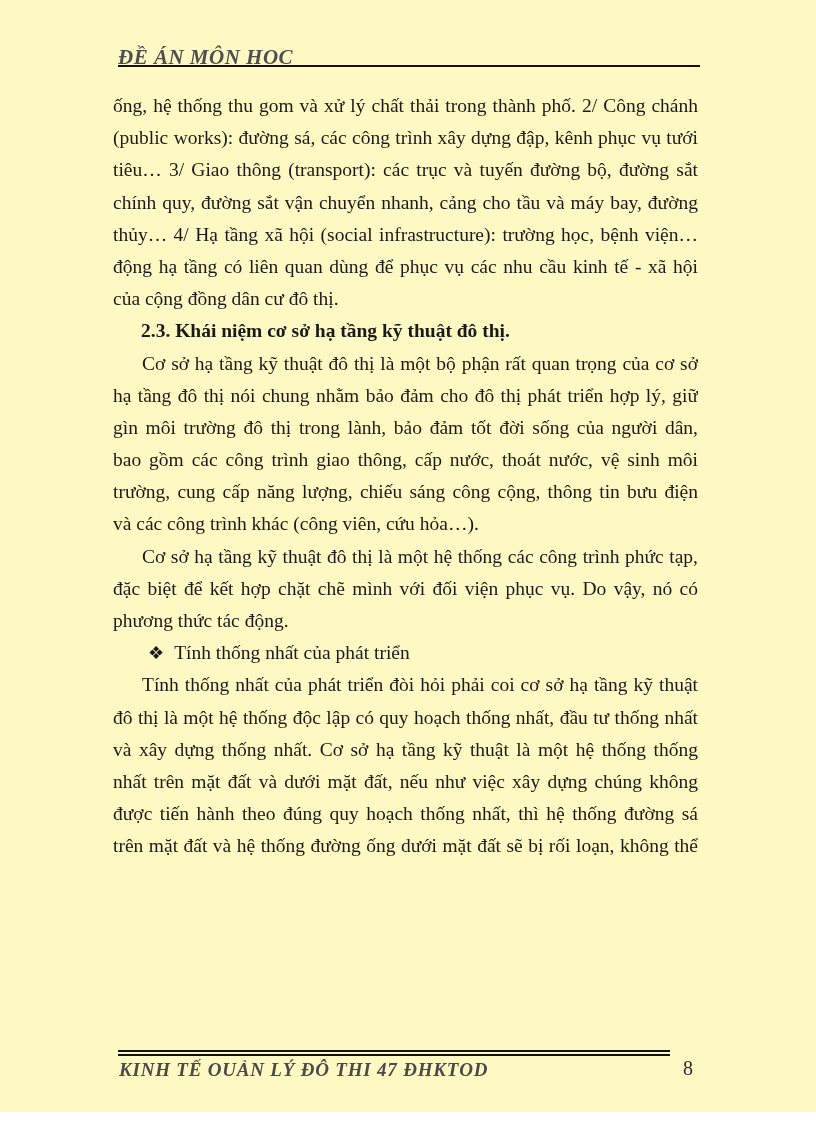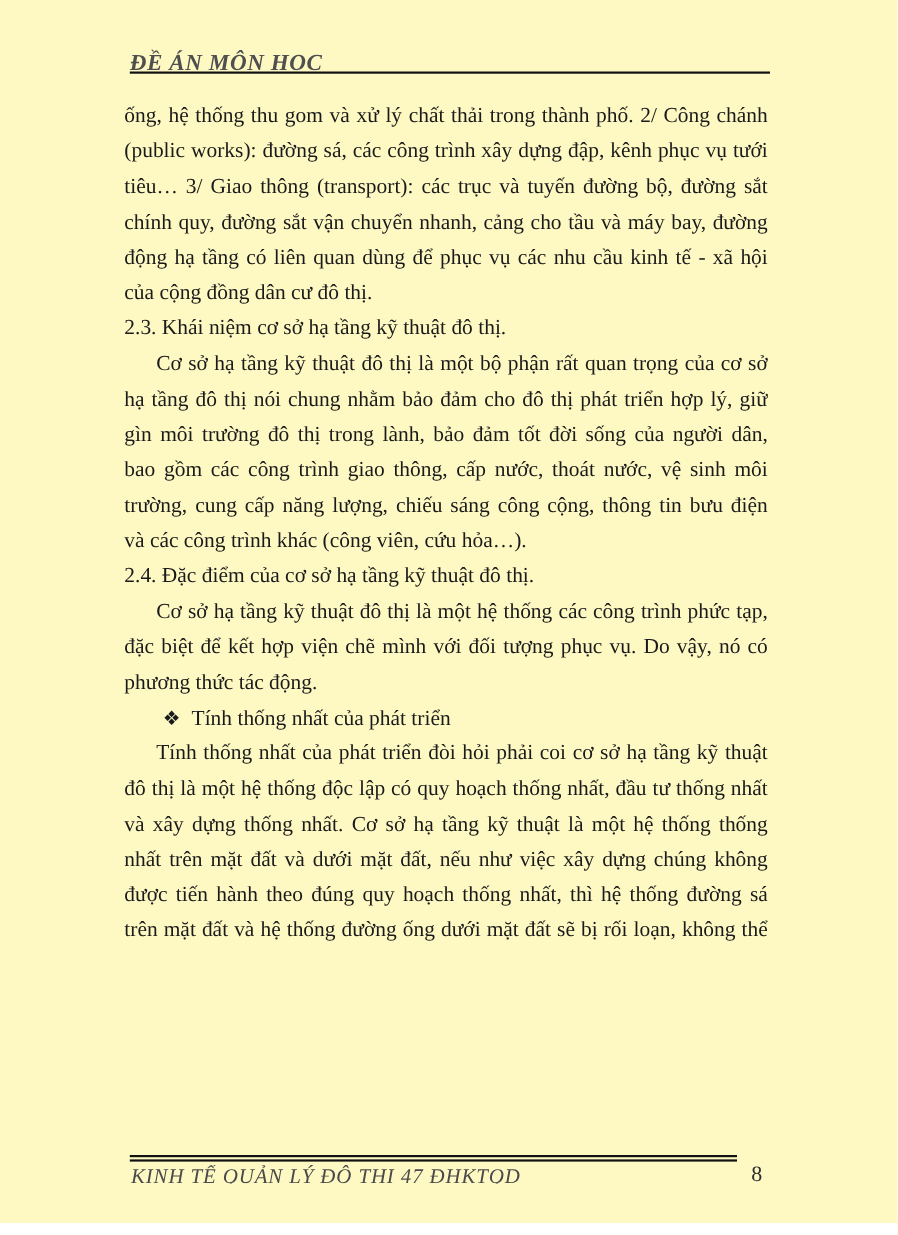--- a/index.html
+++ b/index.html
@@ -39,22 +39,23 @@
   }
   .line{
     text-align:justify;
     text-align-last:justify;
     overflow:hidden;
     max-height:32.2px;
   }
   .line.end{text-align-last:left;}
   .line.indent{text-indent:29px;}
   .heading{
-    font-weight:normal;
+    font-weight:bold;
     text-align:center;
+    margin-left:28px;
   }
   .bullet{
     font-weight:normal;
     padding-left:35px;
     text-align:right;
   }
   .bullet .marker{margin-right:10px;font-size:18px;}
   
   .footer-rule{
     position:absolute;left:118px;top:1050px;
@@ -71,21 +72,21 @@
   }
   .footer-clip{
     position:absolute;left:119px;top:1059px;
     width:560px;height:17px;
     overflow:hidden;
   }
   .footer-title{
     display:block;
     font-family:"Liberation Serif", serif;
     font-size:19px;line-height:22px;
-    font-weight:normal;font-style:italic;
+    font-weight:bold;font-style:italic;
     letter-spacing:0.8px;
     color:#4a4a4a;
     white-space:nowrap;
   }
   .page-edge{
     position:absolute;left:0;top:1120px;width:816px;height:0;
     border-top:1px dotted #e9c7e3;
   }
 </style>
 </head>
@@ -96,32 +97,32 @@
   <div class="header-clip">
     <span class="header-title">ĐỀ ÁN MÔN HỌC</span>
   </div>
   <div class="header-rule"></div>
 
   <div id="doc-body" class="body">
       <div class="line">ống, hệ thống thu gom và xử lý chất thải trong thành phố. 2/ Công chánh</div>
       <div class="line">(public works): đường sá, các công trình xây dựng đập, kênh phục vụ tưới</div>
       <div class="line">tiêu… 3/ Giao thông (transport): các trục và tuyến đường bộ, đường sắt</div>
       <div class="line">chính quy, đường sắt vận chuyển nhanh, cảng cho tầu và máy bay, đường</div>
+      <div class="line">thủy… 4/ Hạ tầng xã hội (social infrastructure): trường học, bệnh viện…</div>
       <div class="line">động hạ tầng có liên quan dùng để phục vụ các nhu cầu kinh tế - xã hội</div>
       <div class="line end">của cộng đồng dân cư đô thị.</div>
       <div class="line heading end">2.3. Khái niệm cơ sở hạ tầng kỹ thuật đô thị.</div>
       <div class="line indent">Cơ sở hạ tầng kỹ thuật đô thị là một bộ phận rất quan trọng của cơ sở</div>
       <div class="line">hạ tầng đô thị nói chung nhằm bảo đảm cho đô thị phát triển hợp lý, giữ</div>
       <div class="line">gìn môi trường đô thị trong lành, bảo đảm tốt đời sống của người dân,</div>
       <div class="line">bao gồm các công trình giao thông, cấp nước, thoát nước, vệ sinh môi</div>
       <div class="line">trường, cung cấp năng lượng, chiếu sáng công cộng, thông tin bưu điện</div>
       <div class="line end">và các công trình khác (công viên, cứu hỏa…).</div>
-      <div class="line heading end">2.4. Đặc điểm của cơ sở hạ tầng kỹ thuật đô thị.</div>
       <div class="line indent">Cơ sở hạ tầng kỹ thuật đô thị là một hệ thống các công trình phức tạp,</div>
-      <div class="line">đặc biệt để kết hợp viện chẽ mình với đối tượng phục vụ. Do vậy, nó có</div>
+      <div class="line">đặc biệt để kết hợp chặt chẽ mình với đối viện phục vụ. Do vậy, nó có</div>
       <div class="line end">phương thức tác động.</div>
       <div class="line bullet end"><span class="marker">❖</span><span>Tính thống nhất của phát triển</span></div>
       <div class="line indent">Tính thống nhất của phát triển đòi hỏi phải coi cơ sở hạ tầng kỹ thuật</div>
       <div class="line">đô thị là một hệ thống độc lập có quy hoạch thống nhất, đầu tư thống nhất</div>
       <div class="line">và xây dựng thống nhất. Cơ sở hạ tầng kỹ thuật là một hệ thống thống</div>
       <div class="line">nhất trên mặt đất và dưới mặt đất, nếu như việc xây dựng chúng không</div>
       <div class="line">được tiến hành theo đúng quy hoạch thống nhất, thì hệ thống đường sá</div>
       <div class="line">trên mặt đất và hệ thống đường ống dưới mặt đất sẽ bị rối loạn, không thể</div>
     </div>
 

